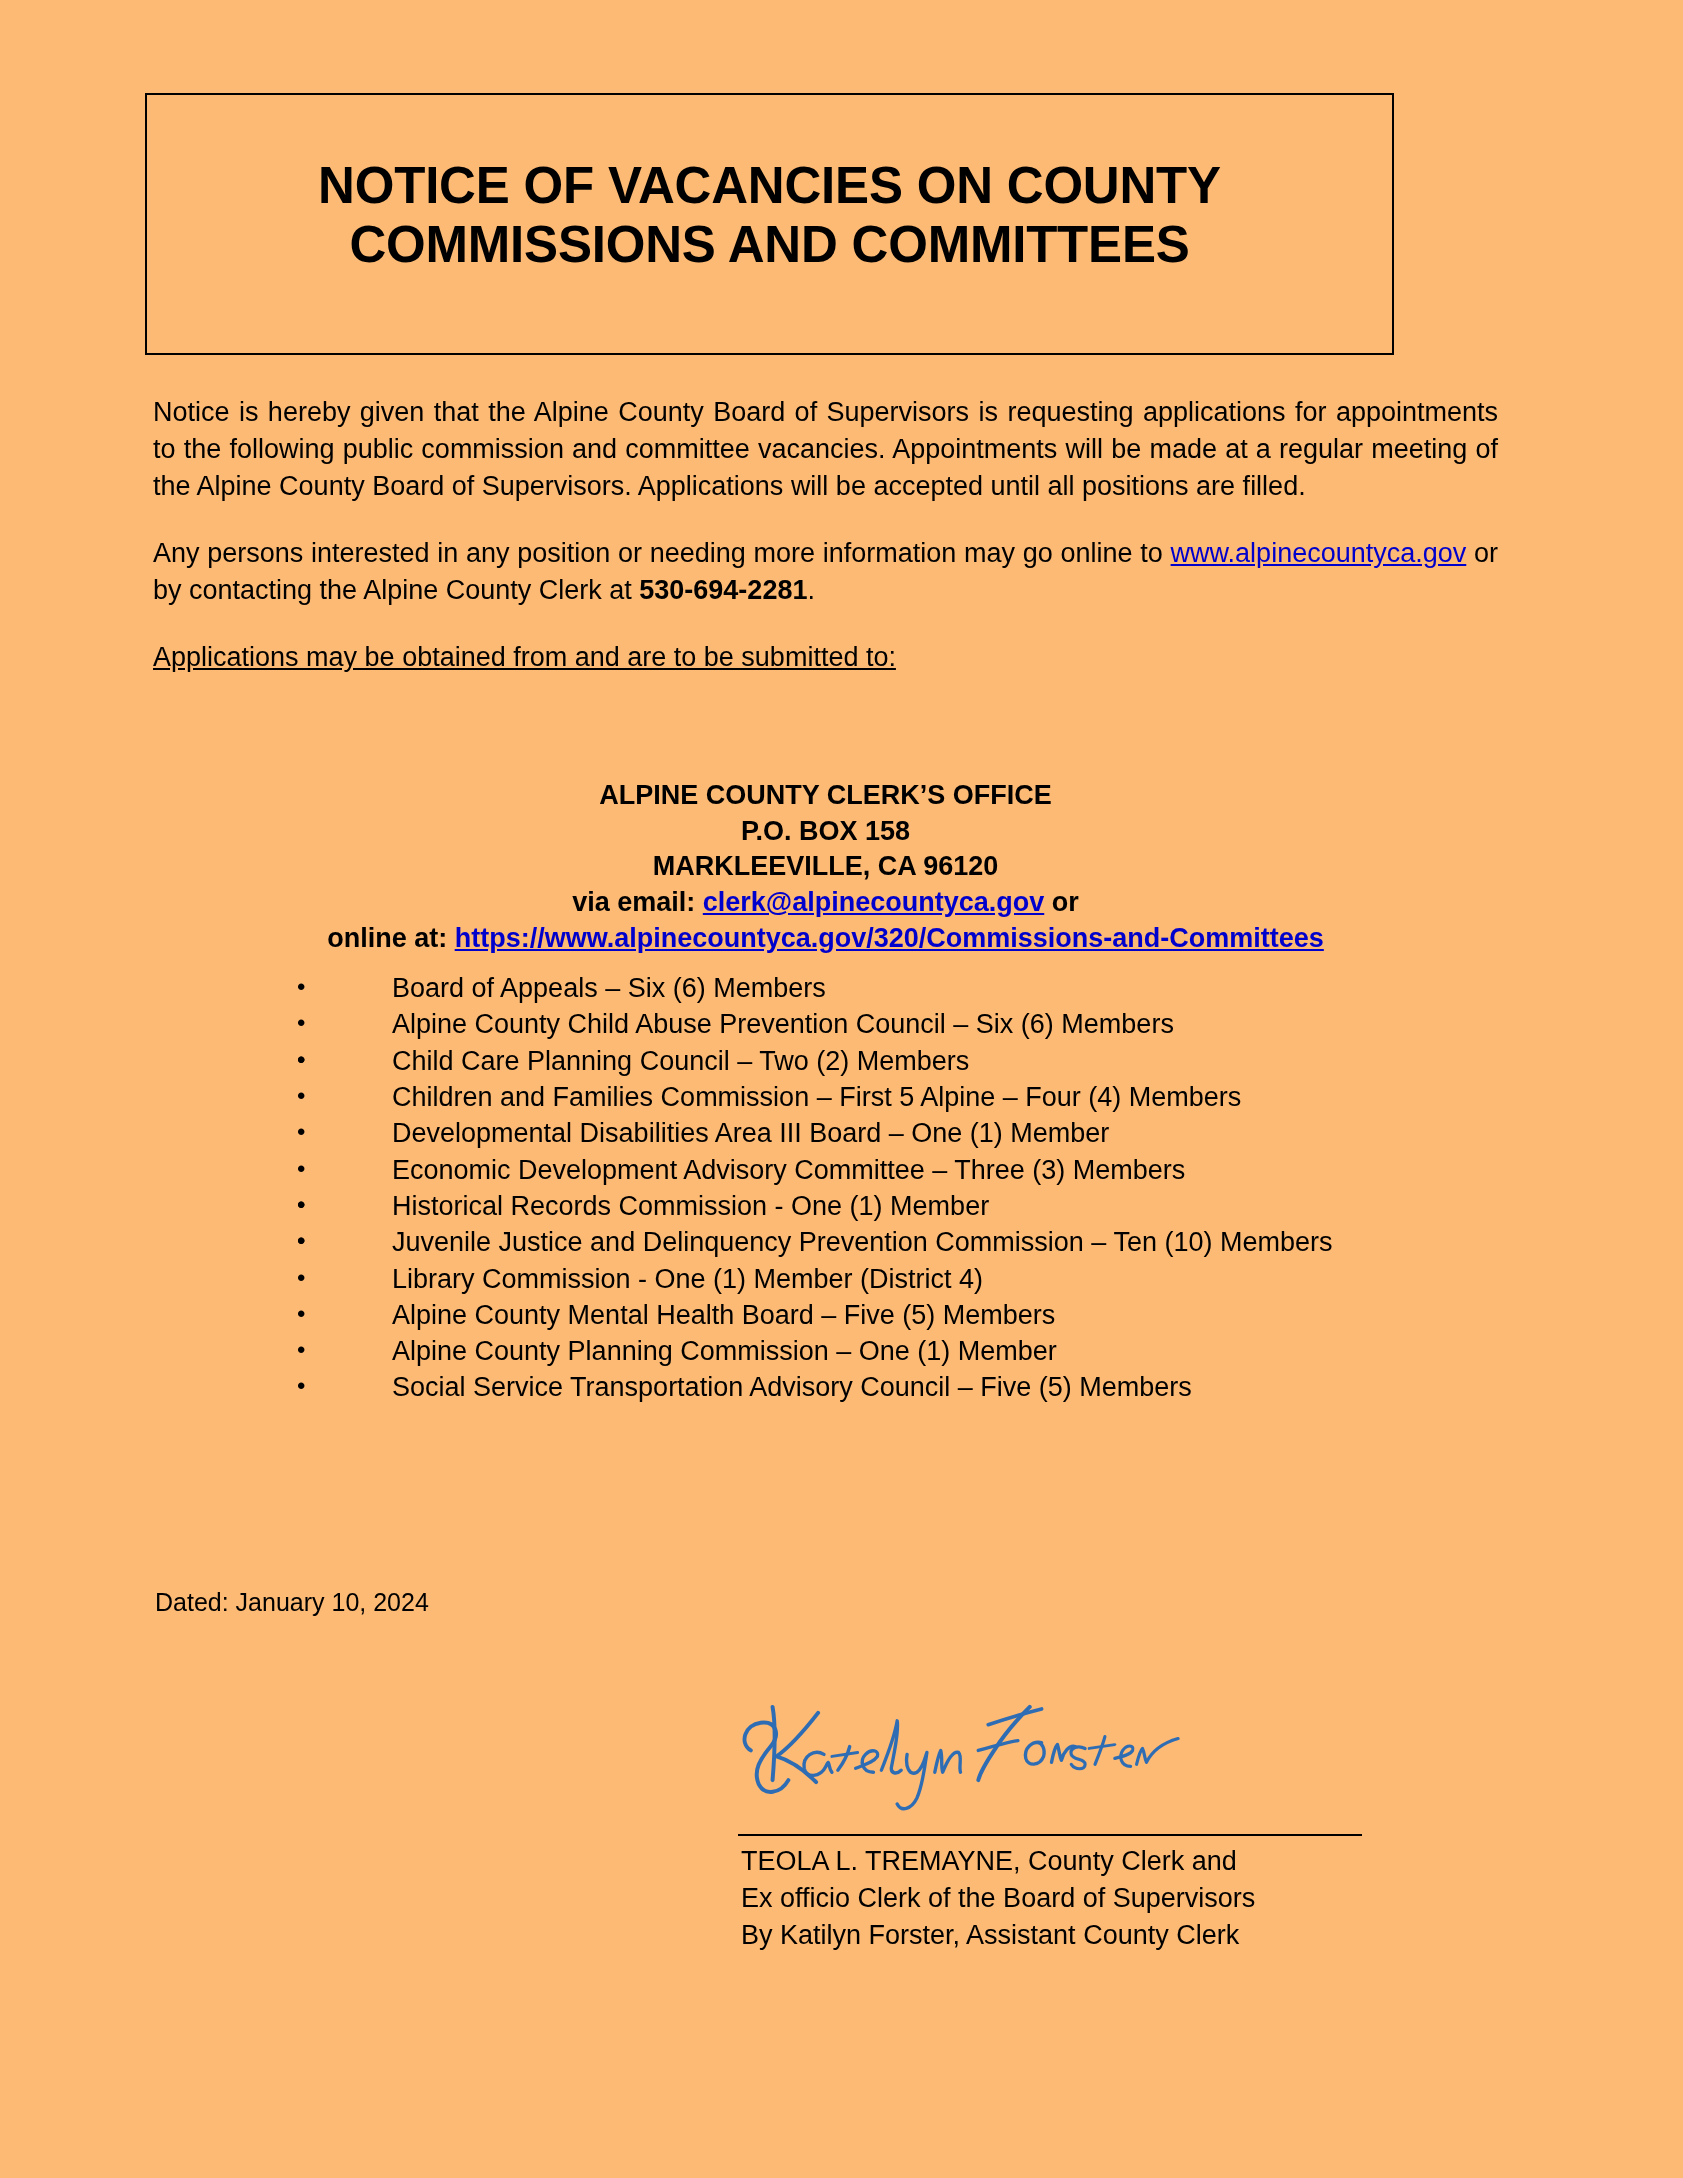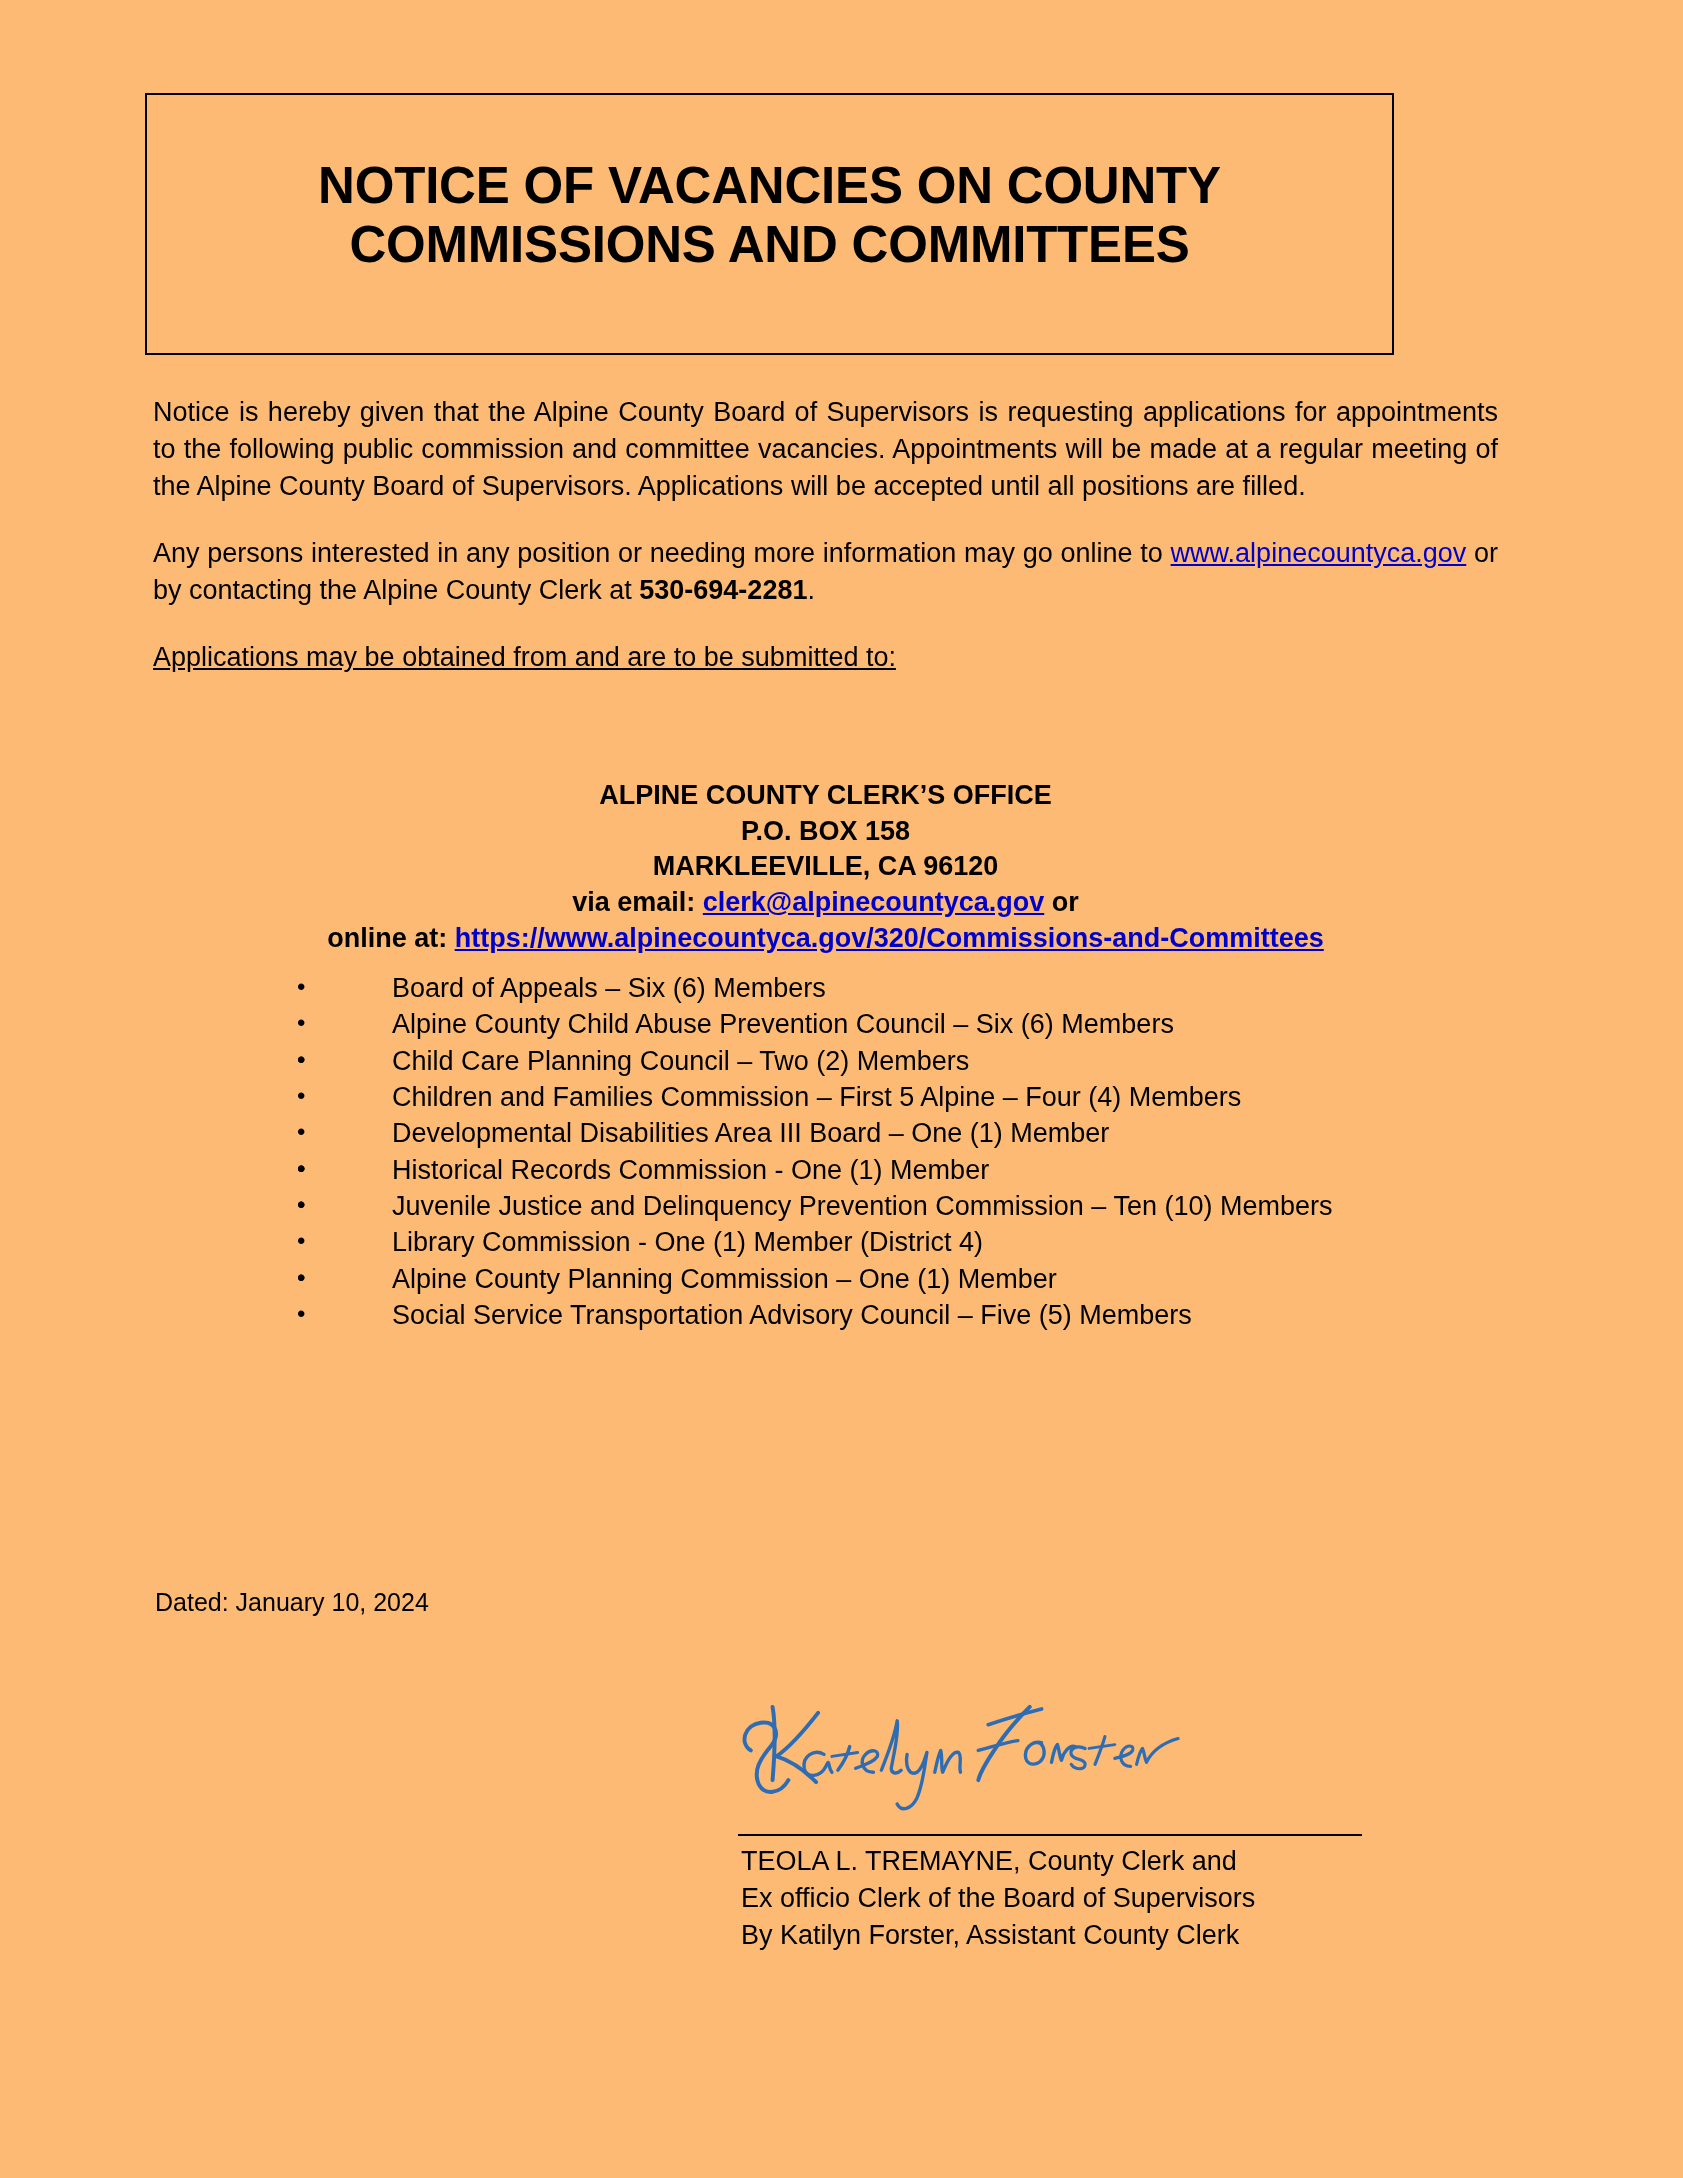--- a/index.html
+++ b/index.html
@@ -175,27 +175,27 @@
     <span class="line"><span>online at: </span><a class="link" href="#">https://www.alpinecountyca.gov/320/Commissions-and-Committees</a></span>
   </div>
 
   <ul class="vacancy-list">
     <li><span class="bullet">•</span><span>Board of Appeals – Six (6) Members</span></li>
     <li><span class="bullet">•</span><span>Alpine County Child Abuse Prevention Council – Six (6) Members</span></li>
     <li><span class="bullet">•</span></li>
     <li><span class="bullet">•</span><span>Child Care Planning Council – Two (2) Members</span></li>
     <li><span class="bullet">•</span><span>Children and Families Commission – First 5 Alpine – Four (4) Members</span></li>
     <li><span class="bullet">•</span><span>Developmental Disabilities Area III Board – One (1) Member</span></li>
-    <li><span class="bullet">•</span></li>
+    <li><span class="bullet">•</span><span>Economic Development Advisory Committee – Three (3) Members</span></li>
     <li><span class="bullet">•</span></li>
     <li><span class="bullet">•</span><span>Historical Records Commission - One (1) Member</span></li>
     <li><span class="bullet">•</span></li>
     <li><span class="bullet">•</span><span>Juvenile Justice and Delinquency Prevention Commission – Ten (10) Members</span></li>
     <li><span class="bullet">•</span><span>Library Commission - One (1) Member (District 4)</span></li>
-    <li><span class="bullet">•</span></li>
+    <li><span class="bullet">•</span><span>Alpine County Mental Health Board – Five (5) Members</span></li>
     <li><span class="bullet">•</span><span>Alpine County Planning Commission – One (1) Member</span></li>
     <li><span class="bullet">•</span><span>Social Service Transportation Advisory Council – Five (5) Members</span></li>
   </ul>
 
   <div class="dated">Dated: January 10, 2024</div>
 
   <div class="signature-area">
     <svg class="signature-svg" width="455" height="149" viewBox="0 0 460 150" xmlns="http://www.w3.org/2000/svg" aria-hidden="true">
       <g fill="none" stroke="#2E6DB4" stroke-linecap="round" stroke-linejoin="round">
 

